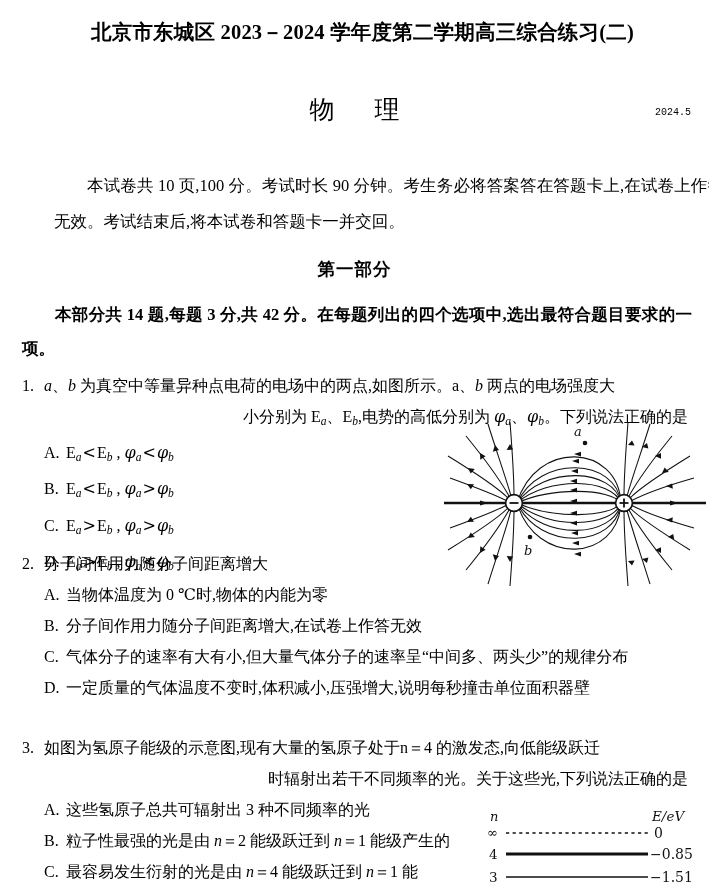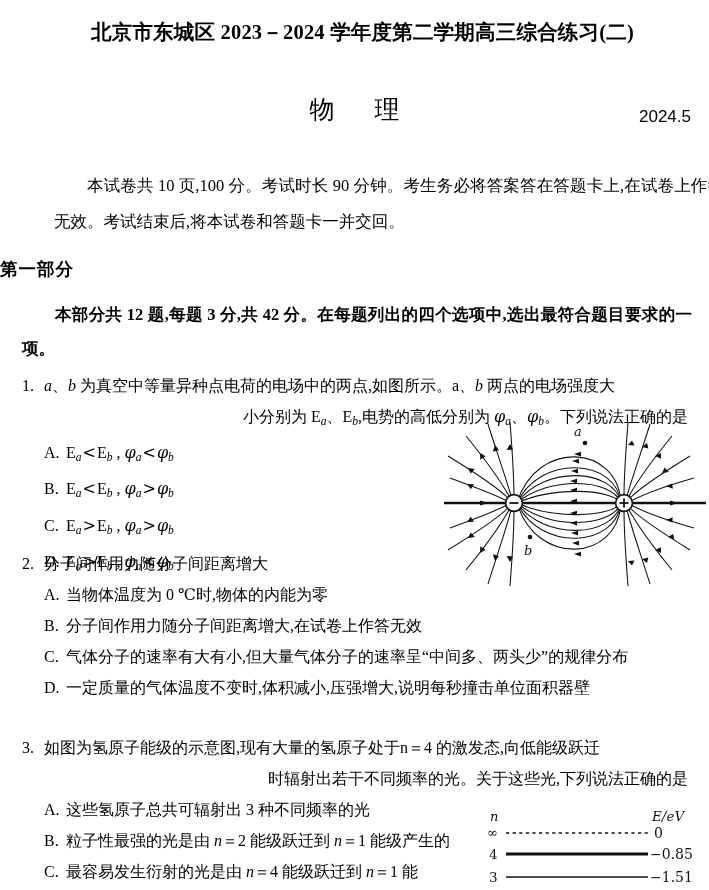--- a/index.html
+++ b/index.html
@@ -51,41 +51,42 @@
     text-align: center;
     font-size: 25px;
     letter-spacing: 16px;
     text-indent: 16px;
     font-family: "DejaVu Serif", "Liberation Serif", serif;
   }
   .doc-date {
     position: absolute;
     right: 18px;
     top: 14px;
-    font-size: 17px;
-    font-family: Liberation Sans, sans-serif;
+    font-size: 10px;
+    font-family: Liberation Mono, monospace;
   }
 
   
   .instructions {
     position: absolute;
     left: 22px;
     top: 168px;
     width: 670px;
     font-size: 16.5px;
     line-height: 36px;
     text-align: justify;
     text-indent: 33px;
     margin-left: 32px;
   }
   .part-heading {
     position: absolute;
     left: 0;
     top: 257px;
     width: 709px;
+    text-align: center;
     font-size: 17.5px;
     font-weight: bold;
     letter-spacing: 1px;
   }
   .part-desc {
     position: absolute;
     left: 22px;
     top: 298px;
     width: 670px;
     font-size: 16.5px;
@@ -169,21 +170,21 @@
   <div class="doc-title">北京市东城区 2023－2024 学年度第二学期高三综合练习(二)</div>
 
   <div class="subject-row">
     <div class="subject-title">物 理</div>
     <div class="doc-date">2024.5</div>
   </div>
 
   <div class="instructions">本试卷共 10 页,100 分。考试时长 90 分钟。考生务必将答案答在答题卡上,在试卷上作答无效。考试结束后,将本试卷和答题卡一并交回。</div>
 
   <div class="part-heading">第一部分</div>
-  <div class="part-desc">本部分共 12 题,每题 3 分,共 42 分。在每题列出的四个选项中,选出最符合题目要求的一项。</div>
+  <div class="part-desc">本部分共 14 题,每题 3 分,共 42 分。在每题列出的四个选项中,选出最符合题目要求的一项。</div>
 
   <div class="q q1">
     <div class="q-stem">
       <span class="q-num">1.</span>
       <span><i class="v">a</i>、<i class="v">b</i> 为真空中等量异种点电荷的电场中的两点,如图所示。a、<i class="v">b</i> 两点的电场强度大</span>
     </div>
     <div class="opt-cont">
       <span>小分别为 E<span class="sub">a</span>、E<span class="sub">b</span>,电势的高低分别为 <span class="phi">φ</span><span class="sub">a</span>、<span class="phi">φ</span><span class="sub">b</span>。下列说法正确的是</span>
     </div>
     <div class="opt narrow-1">

